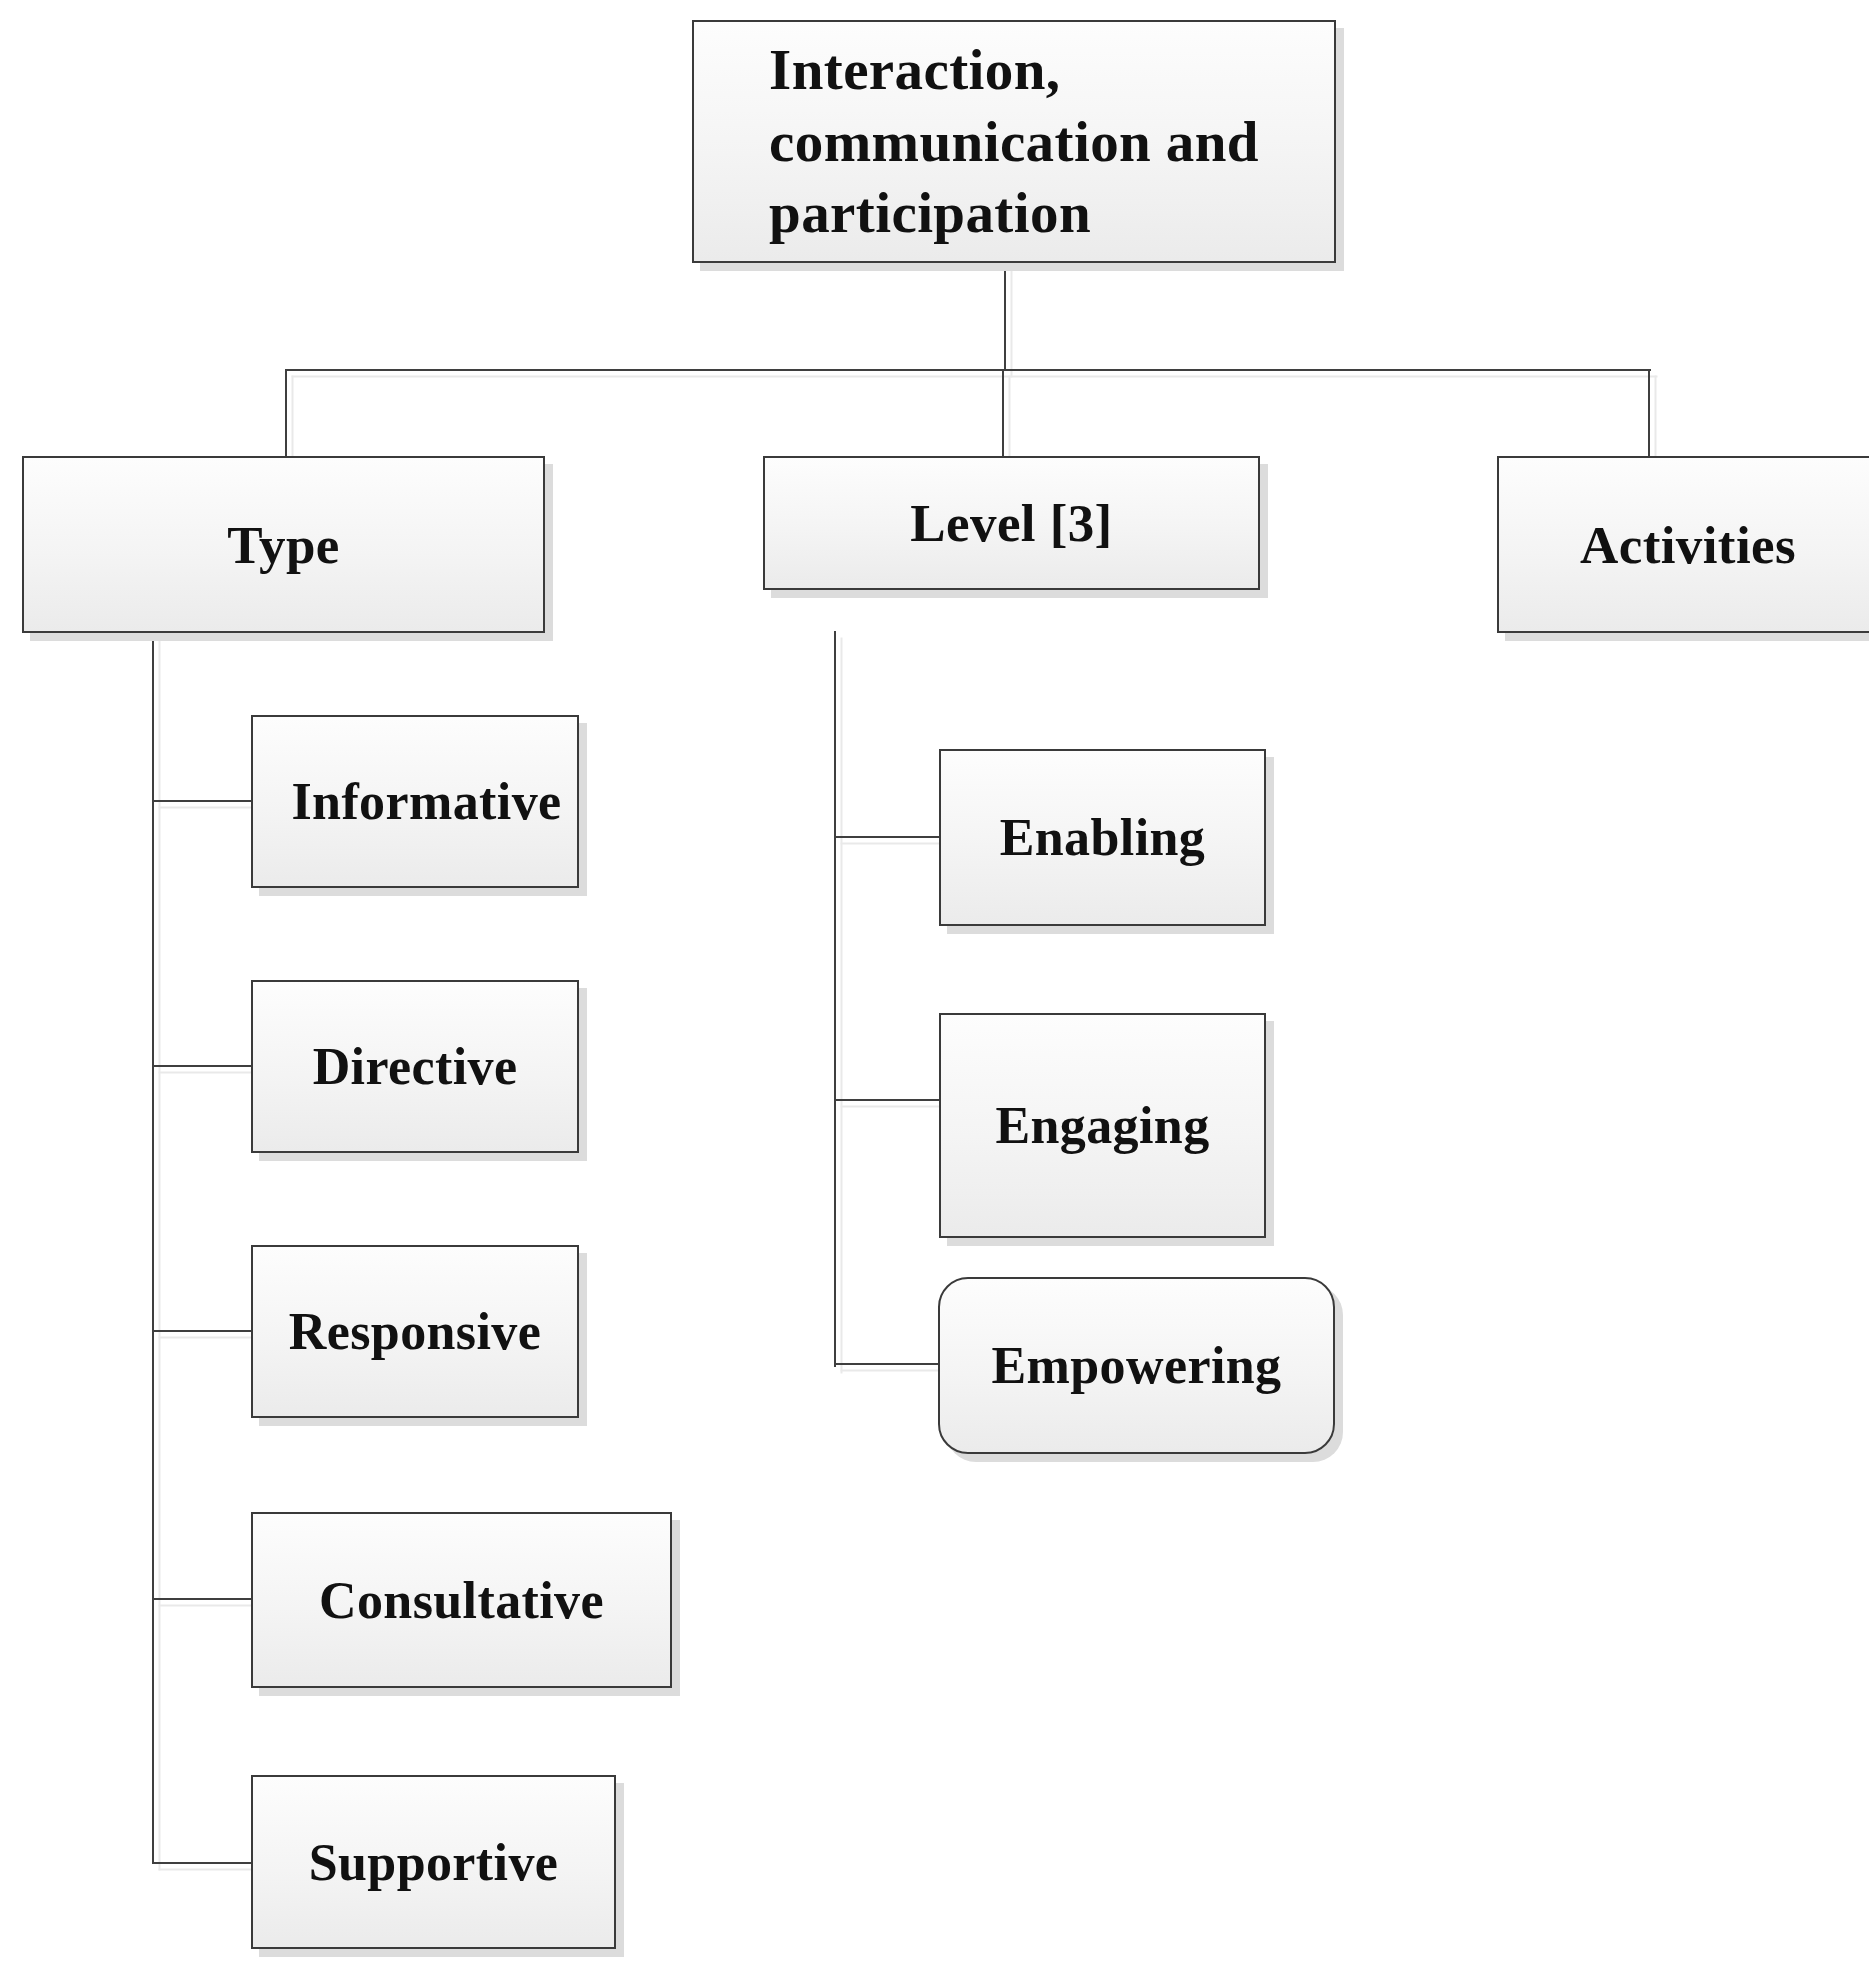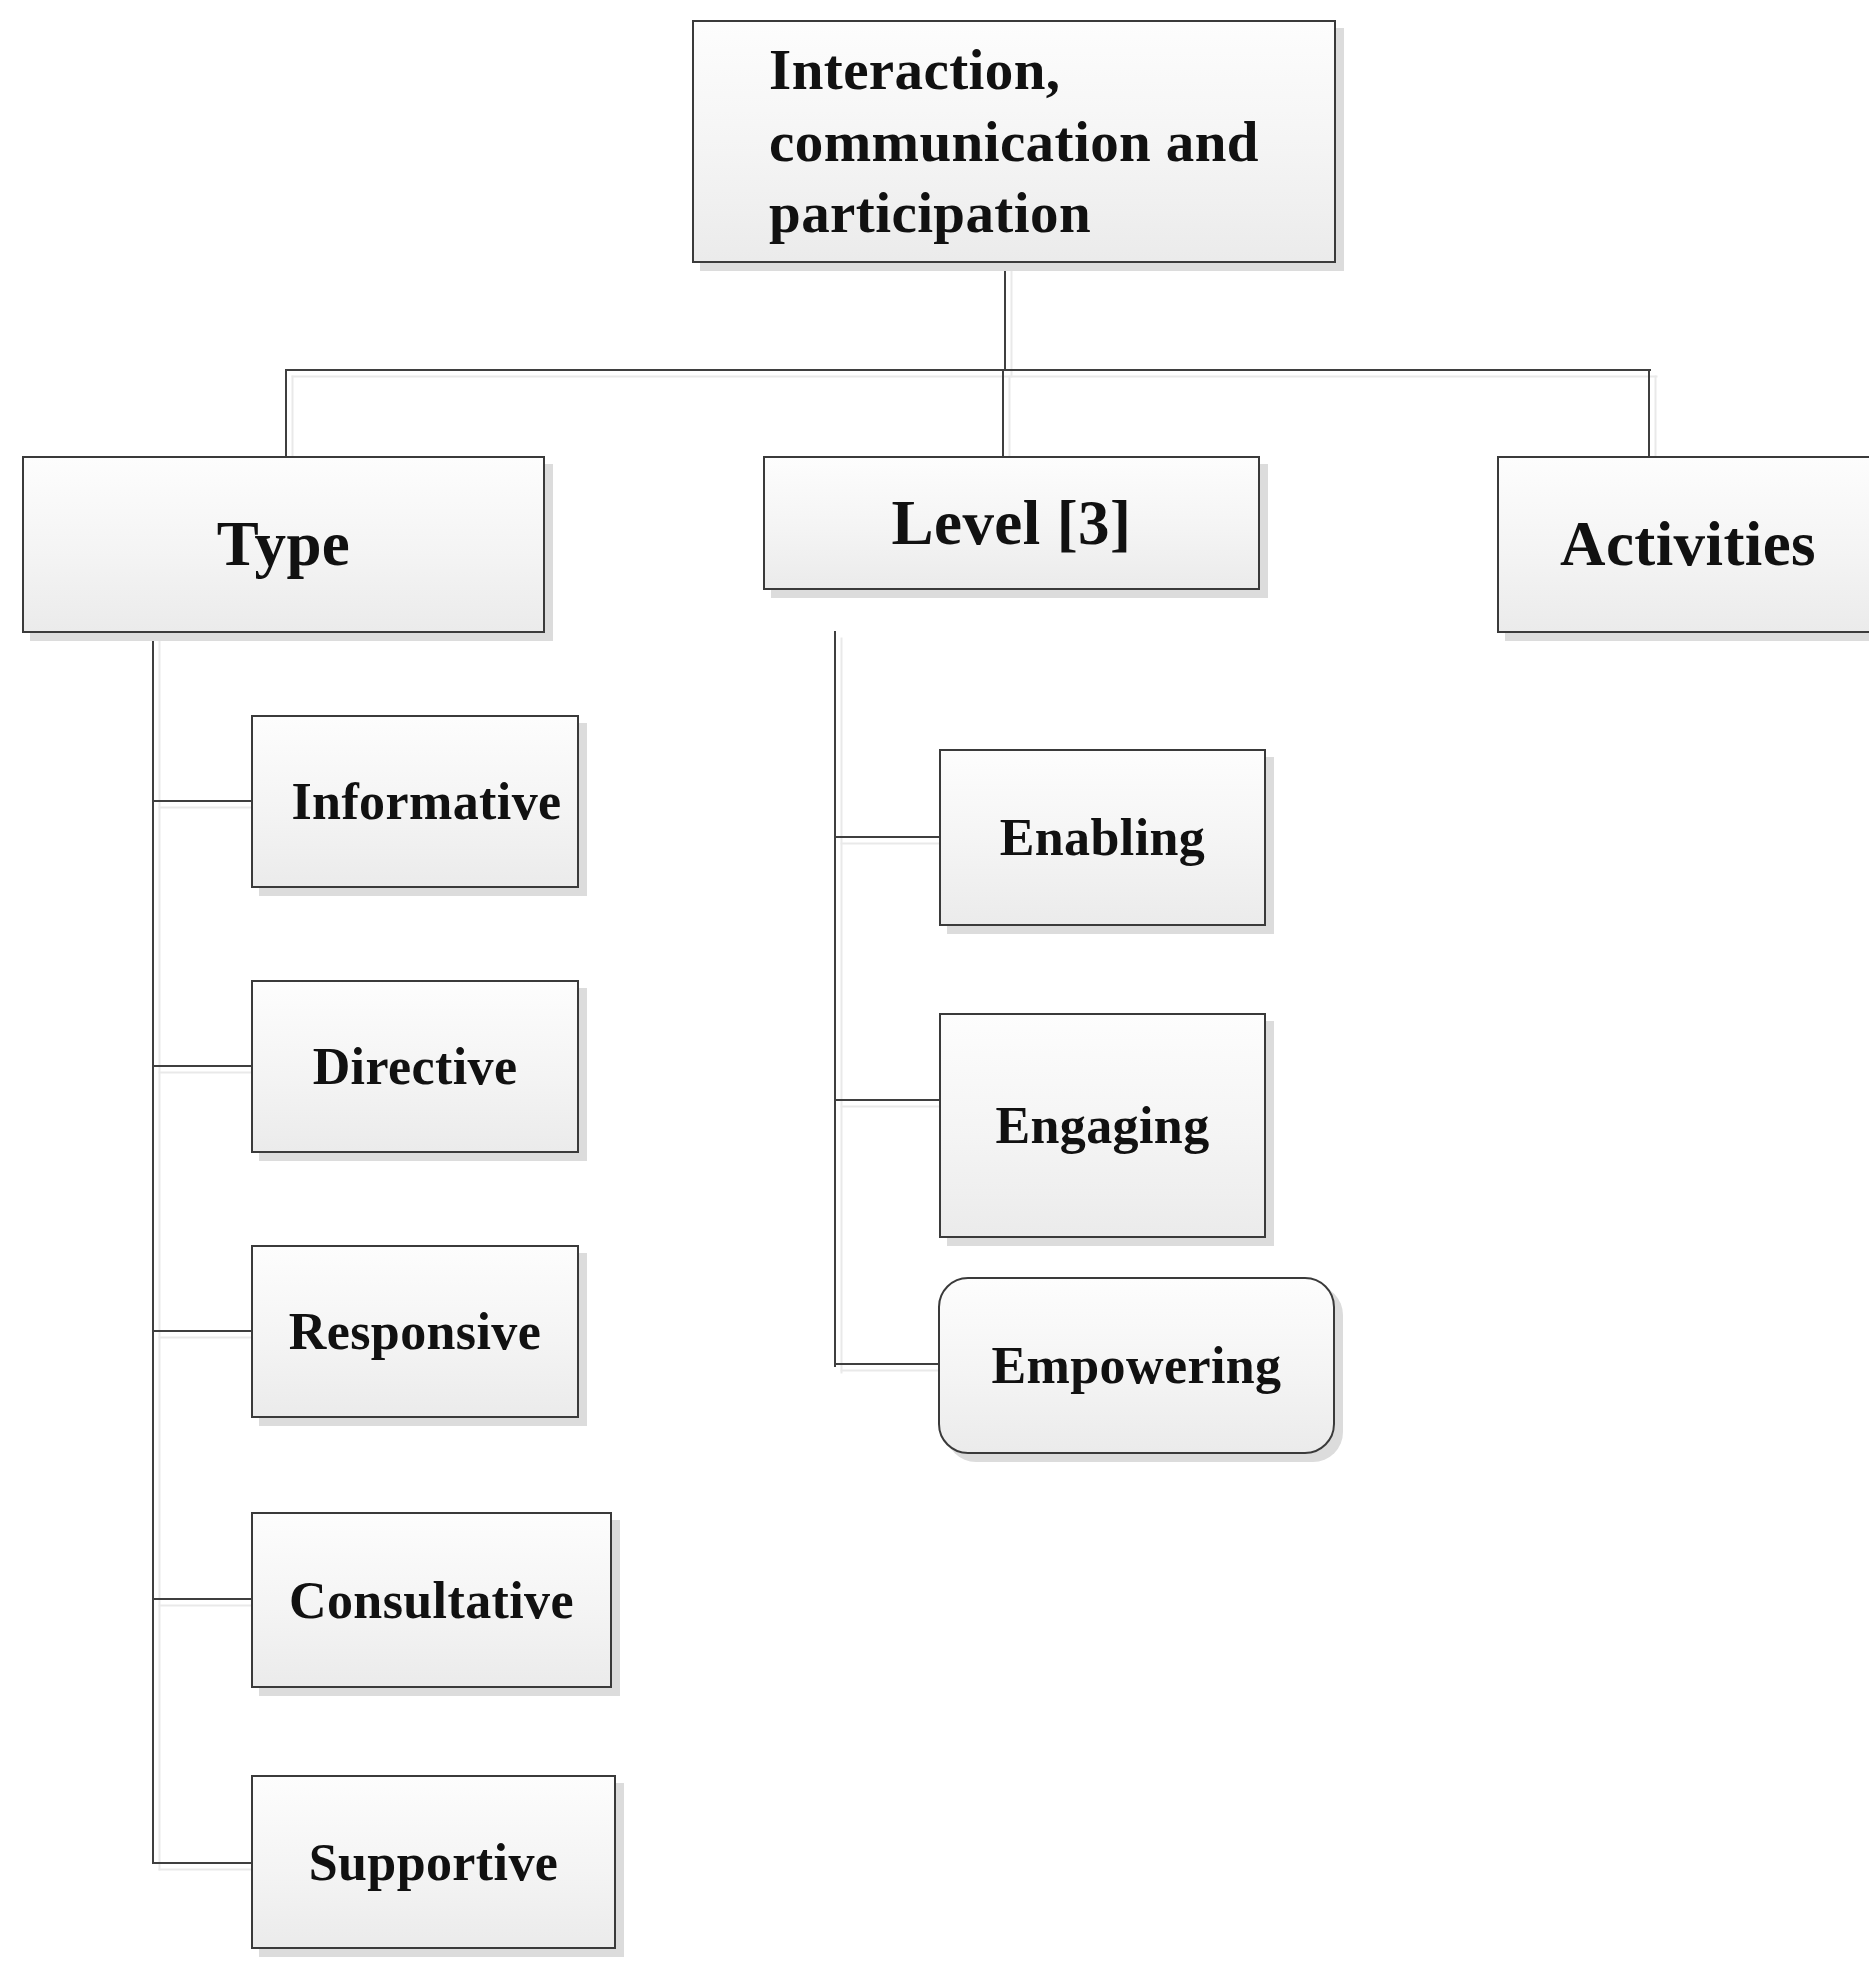--- a/index.html
+++ b/index.html
@@ -28,21 +28,21 @@
     text-align:left;
     color:#111111;
     font-weight:bold;
     letter-spacing:0.4px;
   }
   .node .lbl{
     white-space:pre-line;
     padding:0 9.7px;
   }
   .root-node{ font-size:57px; line-height:1.26; }
-  .l2-node{ font-size:63px; }
+  .l2-node{ font-size:53px; }
   .l3-node{ font-size:52px; }
   
   .line{
     position:absolute;
     background:#3f3f3f;
     box-shadow:6.5px 6.5px 0 0 #e9e9e9;
   }
   .line.v{ width:2.4px; }
   .line.h{ height:2.4px; }
 </style>
@@ -87,21 +87,21 @@
 
   <div class="node l3-node" style="left:251px; top:715px; width:328px; height:173px;padding-left:23px;">
     <span class="lbl">Informative</span>
   </div>
   <div class="node l3-node" style="left:251px; top:980px; width:328px; height:173px;">
     <span class="lbl">Directive</span>
   </div>
   <div class="node l3-node" style="left:251px; top:1245px; width:328px; height:173px;">
     <span class="lbl">Responsive</span>
   </div>
-  <div class="node l3-node" style="left:251px; top:1512px; width:361px; height:176px;">
+  <div class="node l3-node" style="left:251px; top:1512px; width:421px; height:176px;">
     <span class="lbl">Consultative</span>
   </div>
   <div class="node l3-node" style="left:251px; top:1775px; width:365px; height:174px;">
     <span class="lbl">Supportive</span>
   </div>
 
   <div class="node l3-node" style="left:939px; top:749px; width:327px; height:177px;">
     <span class="lbl">Enabling</span>
   </div>
   <div class="node l3-node" style="left:939px; top:1013px; width:327px; height:225px;">

